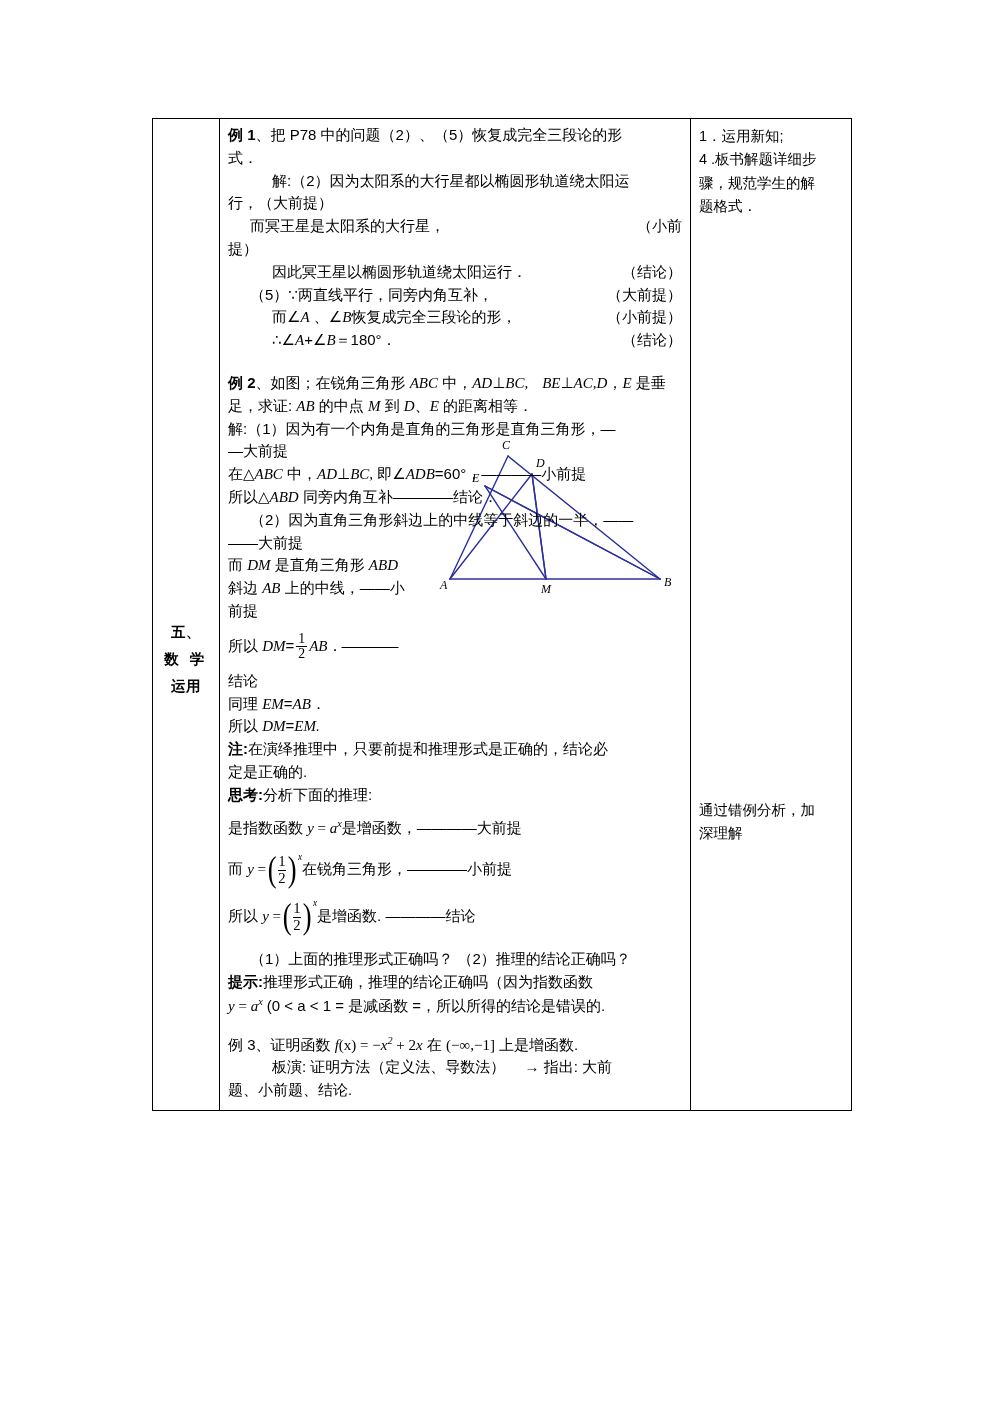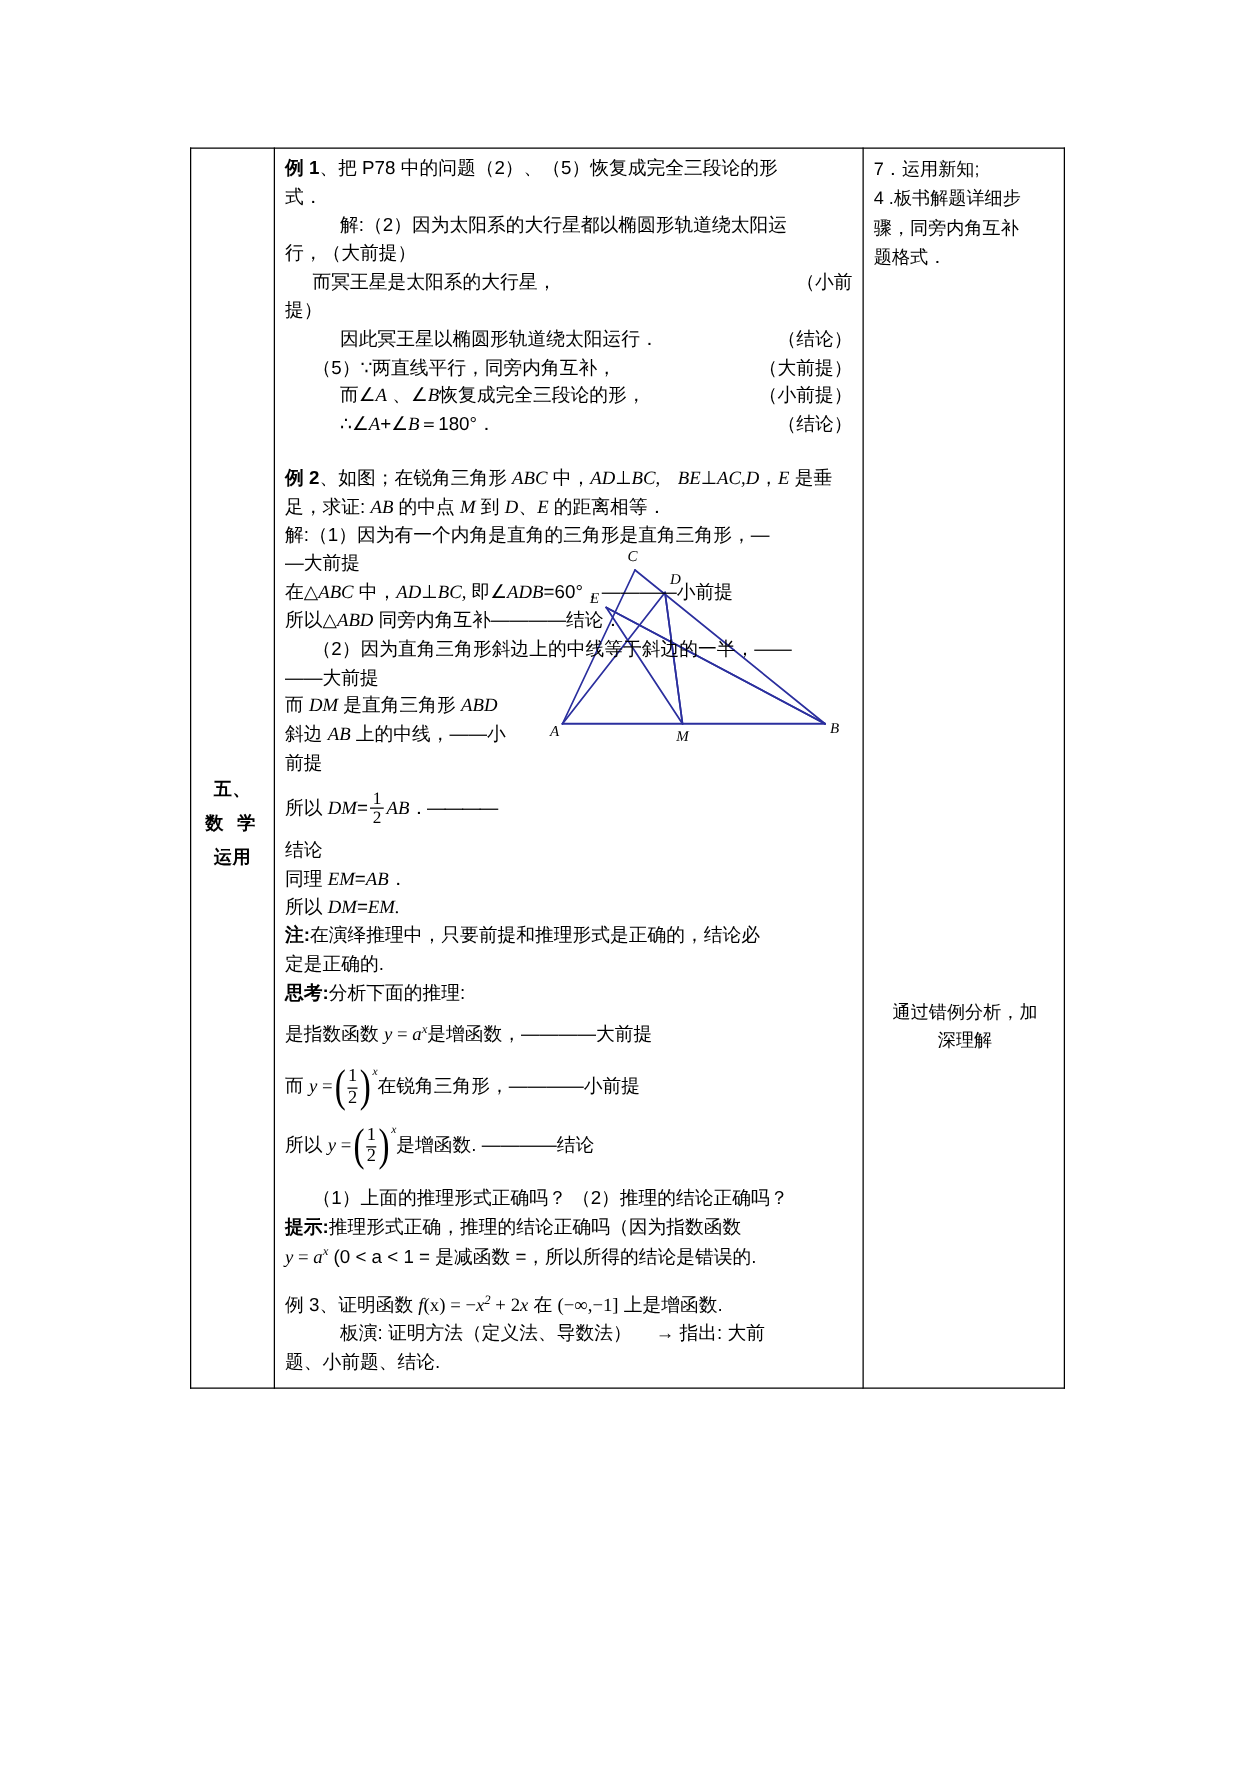--- a/index.html
+++ b/index.html
@@ -133,21 +133,20 @@
   .dashline { letter-spacing: -1px; }
 
   
   .right-body {
     padding: 6px 6px 6px 8px;
     font-size: 14.5px;
     line-height: 1.62;
   }
   .note-block.second {
     margin-top: 580px;
-    text-align: center;
   }
 </style>
 </head>
 <body>
 
 <div id="page">
 
   <table class="lesson-table">
     <tbody>
         <tr>
@@ -254,23 +253,23 @@
           <p class="p"><span>例 3、证明函数 </span><span class="mi">f</span><span class="mathserif">(x)</span><span class="mathserif"> = −</span><span class="mi">x</span><sup class="ex">2</sup><span class="mathserif"> + 2</span><span class="mi">x</span><span> 在 </span><span class="mathserif">(−∞,−1]</span><span> 上是增函数.</span></p>
           <p class="p indent-2">板演: 证明方法（定义法、导数法）　 → 指出: 大前</p>
           <p class="p">题、小前题、结论.</p>
 
         </div>
       </td>
 
       <td class="col-right">
         <div class="right-body">
           <div class="note-block">
-            <div>7．运用新知;</div>
+            <div>1．运用新知;</div>
             <div>4 .板书解题详细步</div>
-            <div>骤，同旁内角互补</div>
+            <div>骤，规范学生的解</div>
             <div>题格式．</div>
           </div>
           <div class="note-block second">
             <div>通过错例分析，加</div>
             <div>深理解</div>
           </div>
         </div>
       </td>
 
     </tr>

